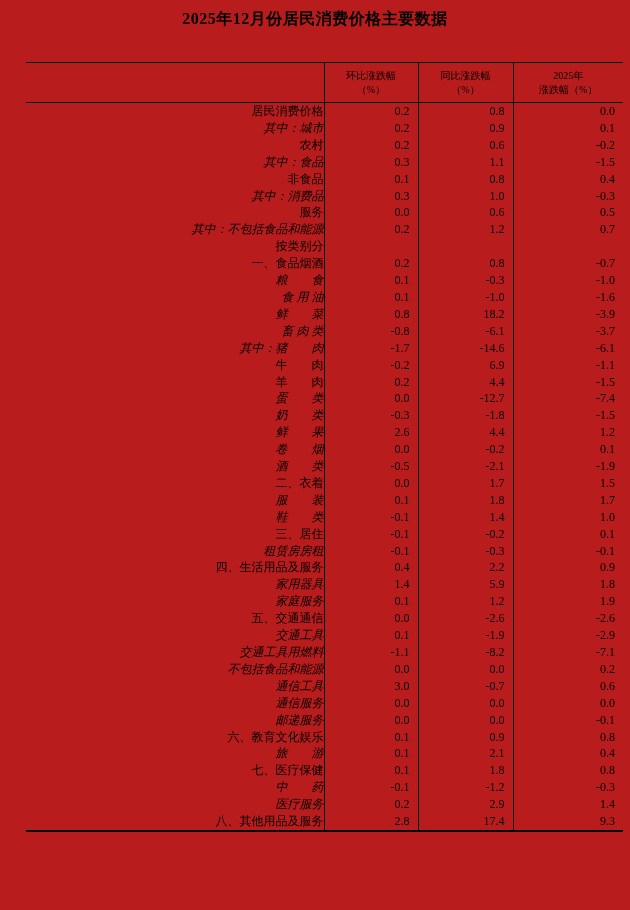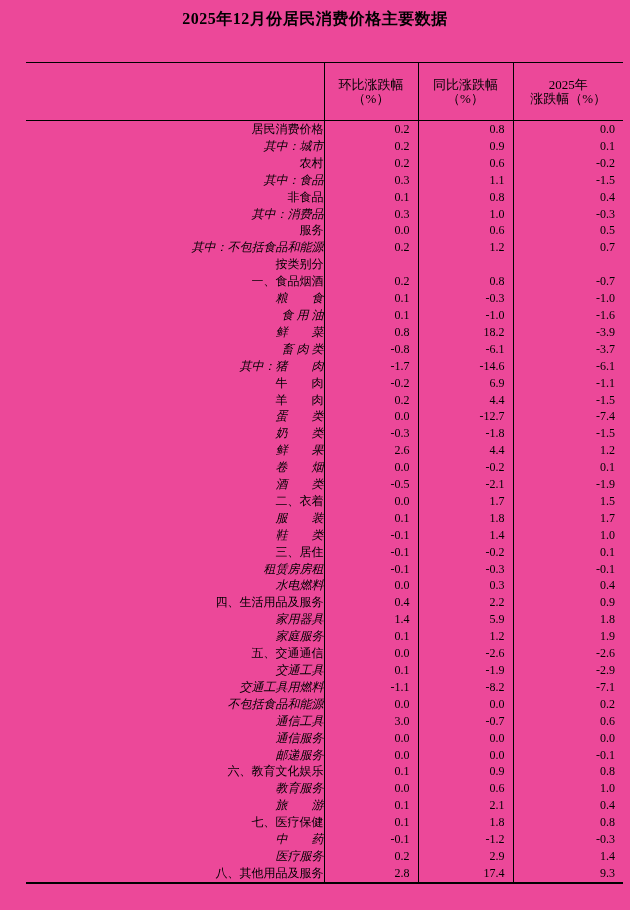--- a/index.html
+++ b/index.html
@@ -6,21 +6,21 @@
     margin: 0;
     padding: 0;
     background: #ffffff;
     color: #000000;
     font-family: "Liberation Serif", "DejaVu Serif", serif;
   }
   .page {
     position: relative;
     width: 630px;
     height: 910px;
-    background: #ec4899;
+    background: #b91c1c;
     overflow: hidden;
   }
   .title {
     padding-top: 9px;
     text-align: center;
     font-size: 16px;
     font-weight: bold;
     letter-spacing: 0.5px;
     line-height: 20px;
   }
@@ -32,22 +32,22 @@
     width: 597px;
     border-top: 1px solid #000;
     border-bottom: 2px solid #000;
   }
   col.c-label { width: 298px; }
   col.c-mom   { width: 94px; }
   col.c-yoy   { width: 95px; }
   col.c-ytd   { width: 110px; }
   thead th {
     height: 31px;
-    padding: 13px;
-    font-size: 13px;
+    padding: 4px;
+    font-size: 10px;
     font-weight: normal;
     text-align: center;
     vertical-align: middle;
     border-bottom: 1px solid #000;
   }
   thead th.num, tbody td.num { border-left: 1px solid #000; }
   thead th .hl { display: block; line-height: 14px; }
   tbody td {
     height: 16.9px;
     padding: 0;
@@ -251,26 +251,20 @@
           <td class="num">-0.2</td>
           <td class="num">0.1</td>
         </tr>
         <tr>
           <td class="label lv1">租赁房房租</td>
           <td class="num">-0.1</td>
           <td class="num">-0.3</td>
           <td class="num">-0.1</td>
         </tr>
         <tr>
-          <td class="label lv1">水电燃料</td>
-          <td class="num">0.0</td>
-          <td class="num">0.3</td>
-          <td class="num">0.4</td>
-        </tr>
-        <tr>
           <td class="label lv0">四、生活用品及服务</td>
           <td class="num">0.4</td>
           <td class="num">2.2</td>
           <td class="num">0.9</td>
         </tr>
         <tr>
           <td class="label lv1">家用器具</td>
           <td class="num">1.4</td>
           <td class="num">5.9</td>
           <td class="num">1.8</td>
@@ -321,26 +315,20 @@
           <td class="label lv1">邮递服务</td>
           <td class="num">0.0</td>
           <td class="num">0.0</td>
           <td class="num">-0.1</td>
         </tr>
         <tr>
           <td class="label lv0">六、教育文化娱乐</td>
           <td class="num">0.1</td>
           <td class="num">0.9</td>
           <td class="num">0.8</td>
-        </tr>
-        <tr>
-          <td class="label lv1">教育服务</td>
-          <td class="num">0.0</td>
-          <td class="num">0.6</td>
-          <td class="num">1.0</td>
         </tr>
         <tr>
           <td class="label lv1">旅　　游</td>
           <td class="num">0.1</td>
           <td class="num">2.1</td>
           <td class="num">0.4</td>
         </tr>
         <tr>
           <td class="label lv0">七、医疗保健</td>
           <td class="num">0.1</td>

